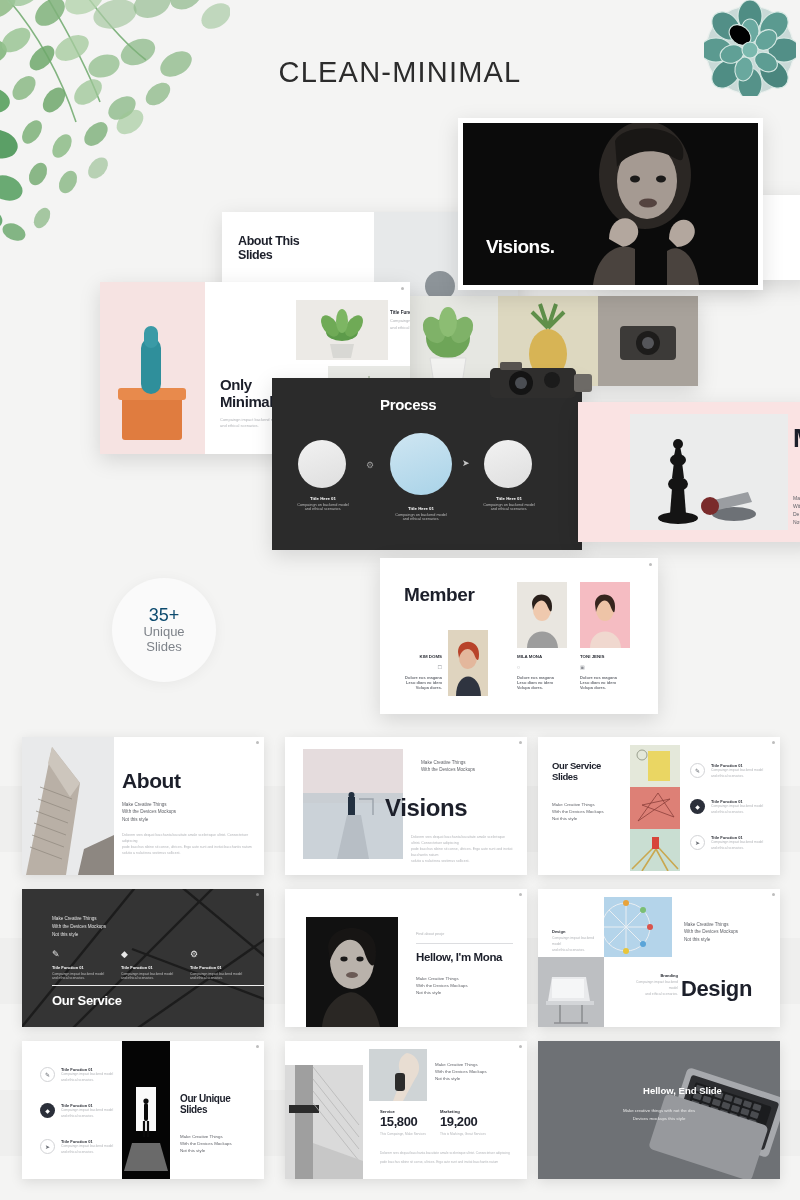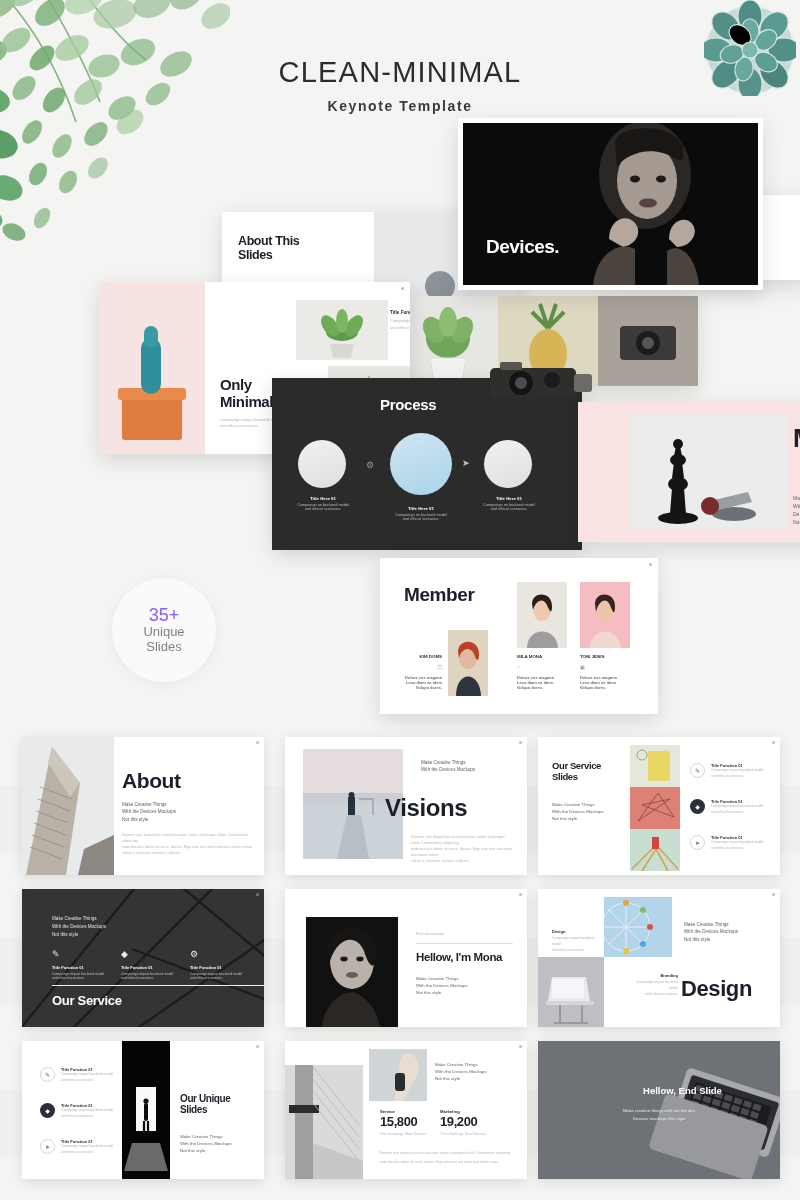--- a/index.html
+++ b/index.html
@@ -184,21 +184,20 @@
           <ellipse cx="-18" cy="4" rx="9" ry="12" fill="#60a096" transform="rotate(255 -18 4)"></ellipse>
           <ellipse cx="-10" cy="-15" rx="9" ry="12" fill="#6cab a1" transform="rotate(310 -10 -15)"></ellipse>
           <ellipse cx="0" cy="0" rx="8" ry="8" fill="#7ab8ad"></ellipse>
         </g>
       </g>
     </svg>
   </div>
 
   <div class="header">
     <div class="title">CLEAN-MINIMAL</div>
-    <div class="subtitle">Keynote Template</div>
   </div>
 
   <div class="slide" style="left:600px; top:195px; width:210px; height:85px; background:#fff;">
     <div style="position:absolute; left:8px; top:22px; font-size:5.2px;" class="tiny">
       <div>at they wants</div>
       <div style="margin-top:3px;">ster horses.</div>
     </div>
   </div>
 
   <div class="slide" style="left:222px; top:212px; width:296px; height:166px;">
@@ -373,25 +372,25 @@
           <ellipse cx="172" cy="56" rx="5" ry="3.4" fill="#1b1a19"></ellipse>
           <ellipse cx="198" cy="56" rx="5" ry="3.4" fill="#1b1a19"></ellipse>
           <ellipse cx="185" cy="80" rx="9" ry="4.5" fill="#54433f"></ellipse>
           <path d="M146 116 C146 96 164 90 172 100 C180 110 172 122 160 124 Z" fill="#b3a79e"></path>
           <path d="M206 116 C206 96 224 92 230 102 C236 112 226 124 214 124 Z" fill="#b3a79e"></path>
           <path d="M130 162 C134 128 158 118 172 126 L172 162 Z" fill="#4a433e"></path>
           <path d="M236 162 C232 128 214 120 204 128 L204 162 Z" fill="#4a433e"></path>
         </g>
       </svg>
     </div>
-    <div style="position:absolute; left:28px; bottom:32px; color:#fff; font-weight:bold; font-size:19px; letter-spacing:-0.5px;">Devices.</div>
+    <div style="position:absolute; left:28px; bottom:32px; color:#fff; font-weight:bold; font-size:19px; letter-spacing:-0.5px;">Visions.</div>
   </div>
 
   <div class="badge-circle" style="left:112px; top:578px; width:104px; height:104px;">
-    <div style="font-size:18px; font-weight:300; color:#8b5cf6;">35+</div>
+    <div style="font-size:18px; font-weight:300; color:#0c4a6e;">35+</div>
     <div style="font-size:13px; font-weight:300; color:#7e838a;">Unique</div>
     <div style="font-size:13px; font-weight:300; color:#7e838a;">Slides</div>
   </div>
 
   <div class="slide" style="left:380px; top:558px; width:278px; height:156px;">
     <div class="dot"></div>
 
     <div class="hl" style="position:absolute; left:24px; top:26px; font-size:19px;">Member</div>
 
     <div class="ph ph-girl-red" style="position:absolute; left:68px; top:72px; width:40px; height:66px;">

